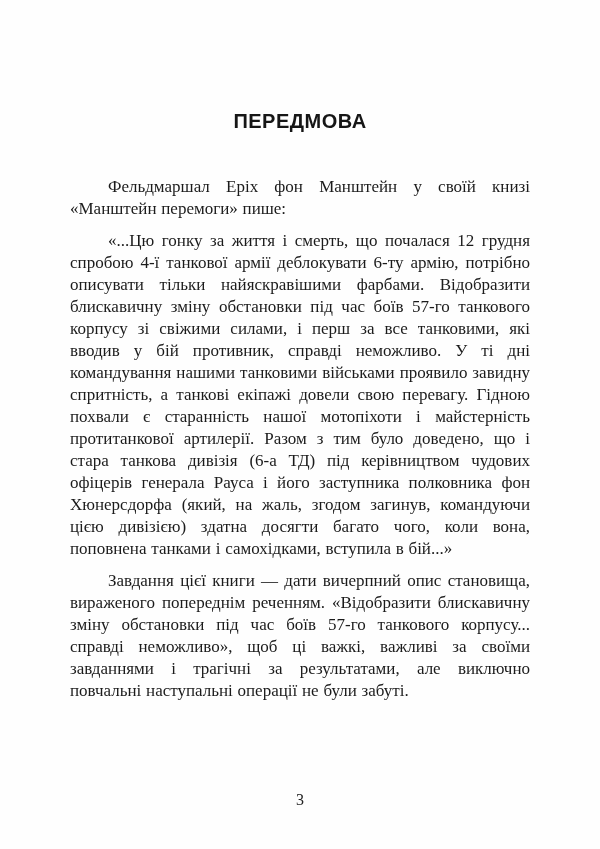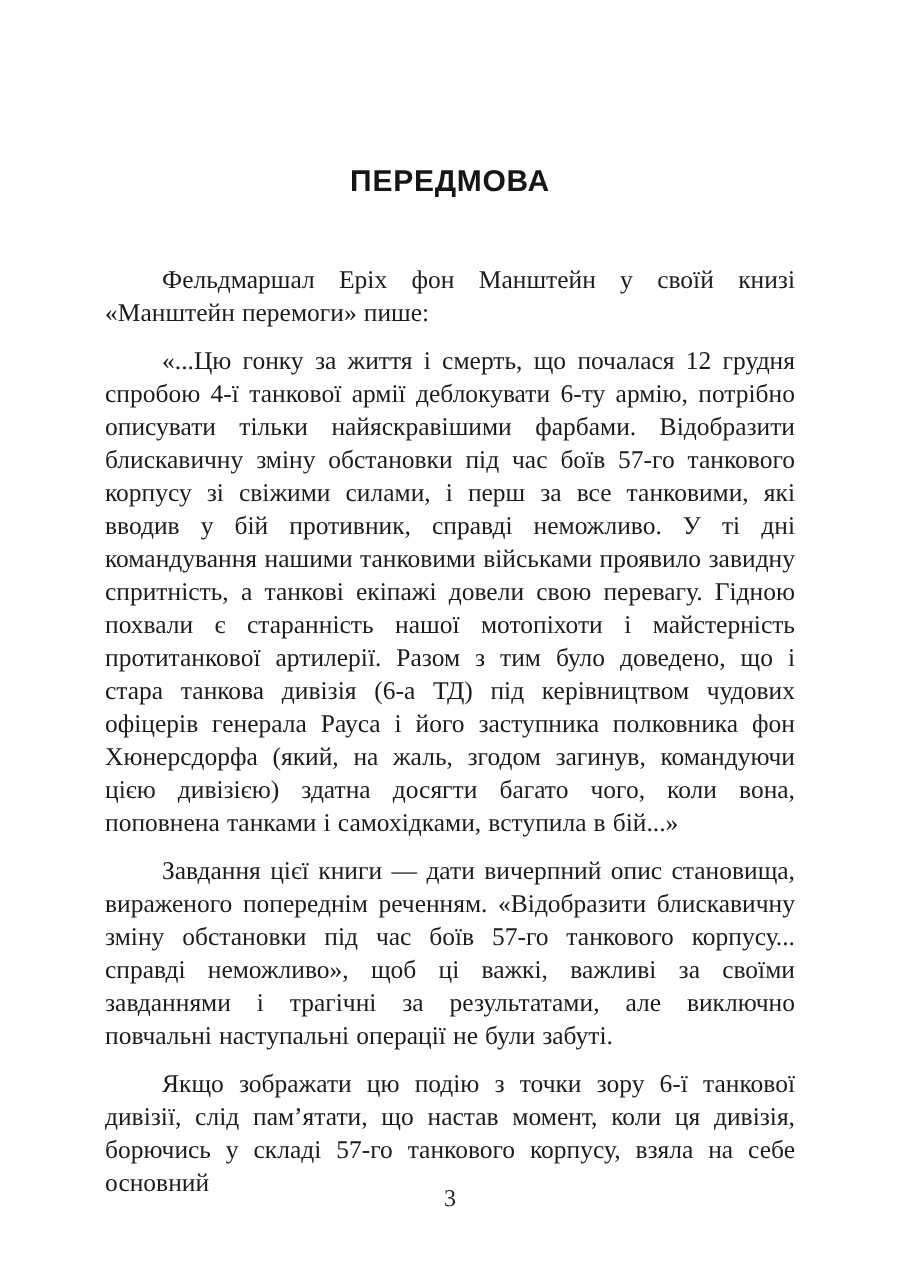--- a/index.html
+++ b/index.html
@@ -50,17 +50,16 @@
 </head>
 <body>
 
 <div class="page">
   <h1 class="chapter-title">ПЕРЕДМОВА</h1>
 
   <div class="content">
     <p>Фельдмаршал Еріх фон Манштейн у своїй книзі «Манштейн перемоги» пише:</p>
     <p>«...Цю гонку за життя і смерть, що почалася 12 грудня спробою 4-ї танкової армії деблокувати 6-ту армію, потрібно описувати тільки найяскравішими фарбами. Відобразити блискавичну зміну обстановки під час боїв 57-го танкового корпусу зі свіжими силами, і перш за все танковими, які вводив у бій противник, справді неможливо. У ті дні командування нашими танковими військами проявило завидну спритність, а танкові екіпажі довели свою перевагу. Гідною похвали є старанність нашої мотопіхоти і майстерність протитанкової артилерії. Разом з тим було доведено, що і стара танкова дивізія (6-а ТД) під керівництвом чудових офіцерів генерала Рауса і його заступника полковника фон Хюнерсдорфа (який, на жаль, згодом загинув, командуючи цією дивізією) здатна досягти багато чого, коли вона, поповнена танками і самохідками, вступила в бій...»</p>
     <p>Завдання цієї книги — дати вичерпний опис становища, вираженого попереднім реченням. «Відобразити блискавичну зміну обстановки під час боїв 57-го танкового корпусу... справді неможливо», щоб ці важкі, важливі за своїми завданнями і трагічні за результатами, але виключно повчальні наступальні операції не були забуті.</p>
-    <p>Якщо зображати цю подію з точки зору 6-ї танкової дивізії, слід пам’ятати, що настав момент, коли ця дивізія, борючись у складі 57-го танкового корпусу, взяла на себе основний</p>
   </div>
 
   <div class="page-number">3</div>
 </div>
 
 </body></html>

